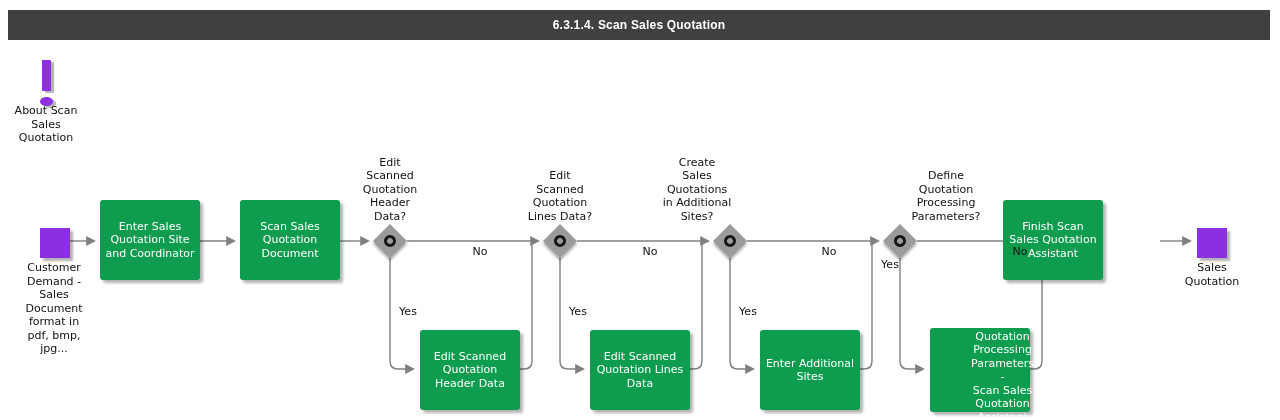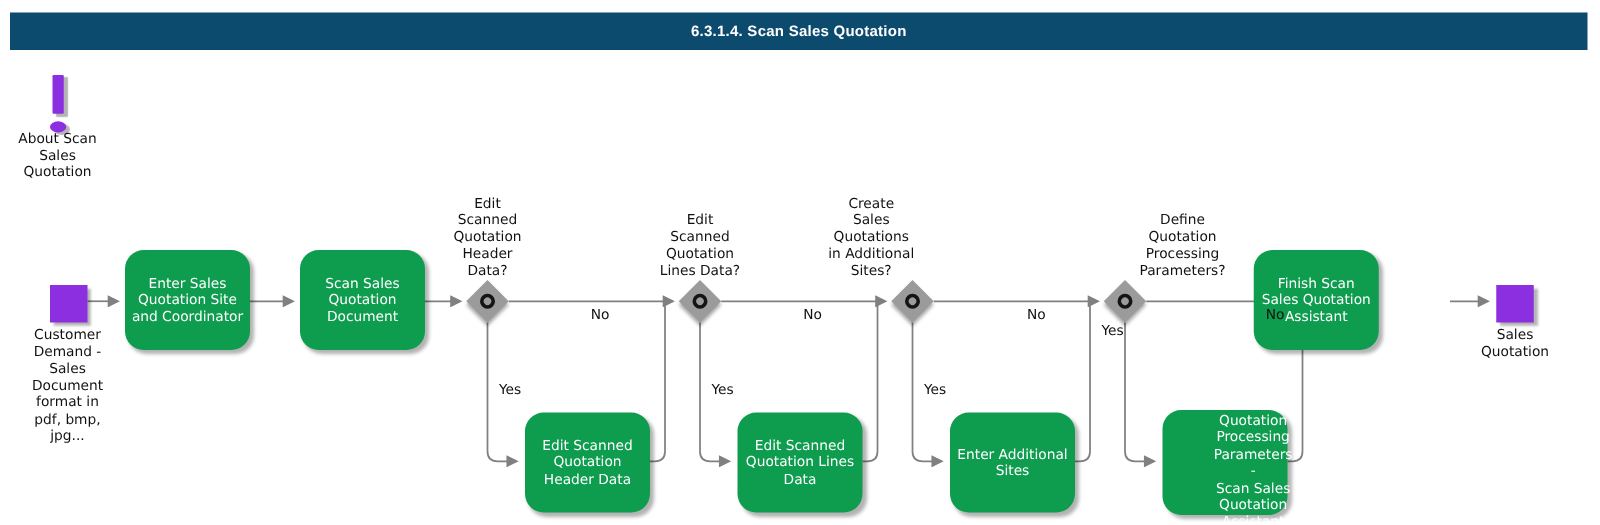--- a/index.html
+++ b/index.html
@@ -1,33 +1,33 @@
 <!DOCTYPE html>
 <html><head>
 <meta charset="utf-8">
 <style>
   * { margin:0; padding:0; box-sizing:border-box; }
   body { background:#fff; font-family:"DejaVu Sans","Liberation Sans",sans-serif; }
   #canvas { position:relative; width:1280px; height:420px; background:#fff; overflow:hidden; }
 
   
   .banner { position:absolute; left:8px; top:10px; width:1262px; height:30px;
-            background:#0c4a6e; display:flex; align-items:center; justify-content:center; }
+            background:#404040; display:flex; align-items:center; justify-content:center; }
   .banner-title { color:#fff; font-weight:bold; font-size:12px; letter-spacing:.2px;
                   font-family:"Liberation Sans","DejaVu Sans",sans-serif; }
 
   
   svg.connectors { position:absolute; left:0; top:0; pointer-events:none; }
 
   
   .lbl { position:absolute; font-size:11px; line-height:13.5px; color:#111;
          text-align:center; white-space:pre-line; }
 
   
-  .task { position:absolute; width:100px; height:80px; background:#0e9c4f; border-radius:15px;
+  .task { position:absolute; width:100px; height:80px; background:#0e9c4f; border-radius:3px;
           box-shadow:3px 3px 3px rgba(0,0,0,.30);
           display:flex; align-items:center; justify-content:center; cursor:pointer; }
   .task .tlabel { color:#fff; font-size:11px; line-height:13.5px; text-align:center; white-space:pre-line; }
 
   
   .evt { position:absolute; width:30px; height:30px; background:#8b2fe0;
          box-shadow:3px 3px 2px rgba(0,0,0,.30); cursor:pointer; }
 
   
   .diamond { position:absolute; width:24px; height:24px; background:#9b9b9b;

